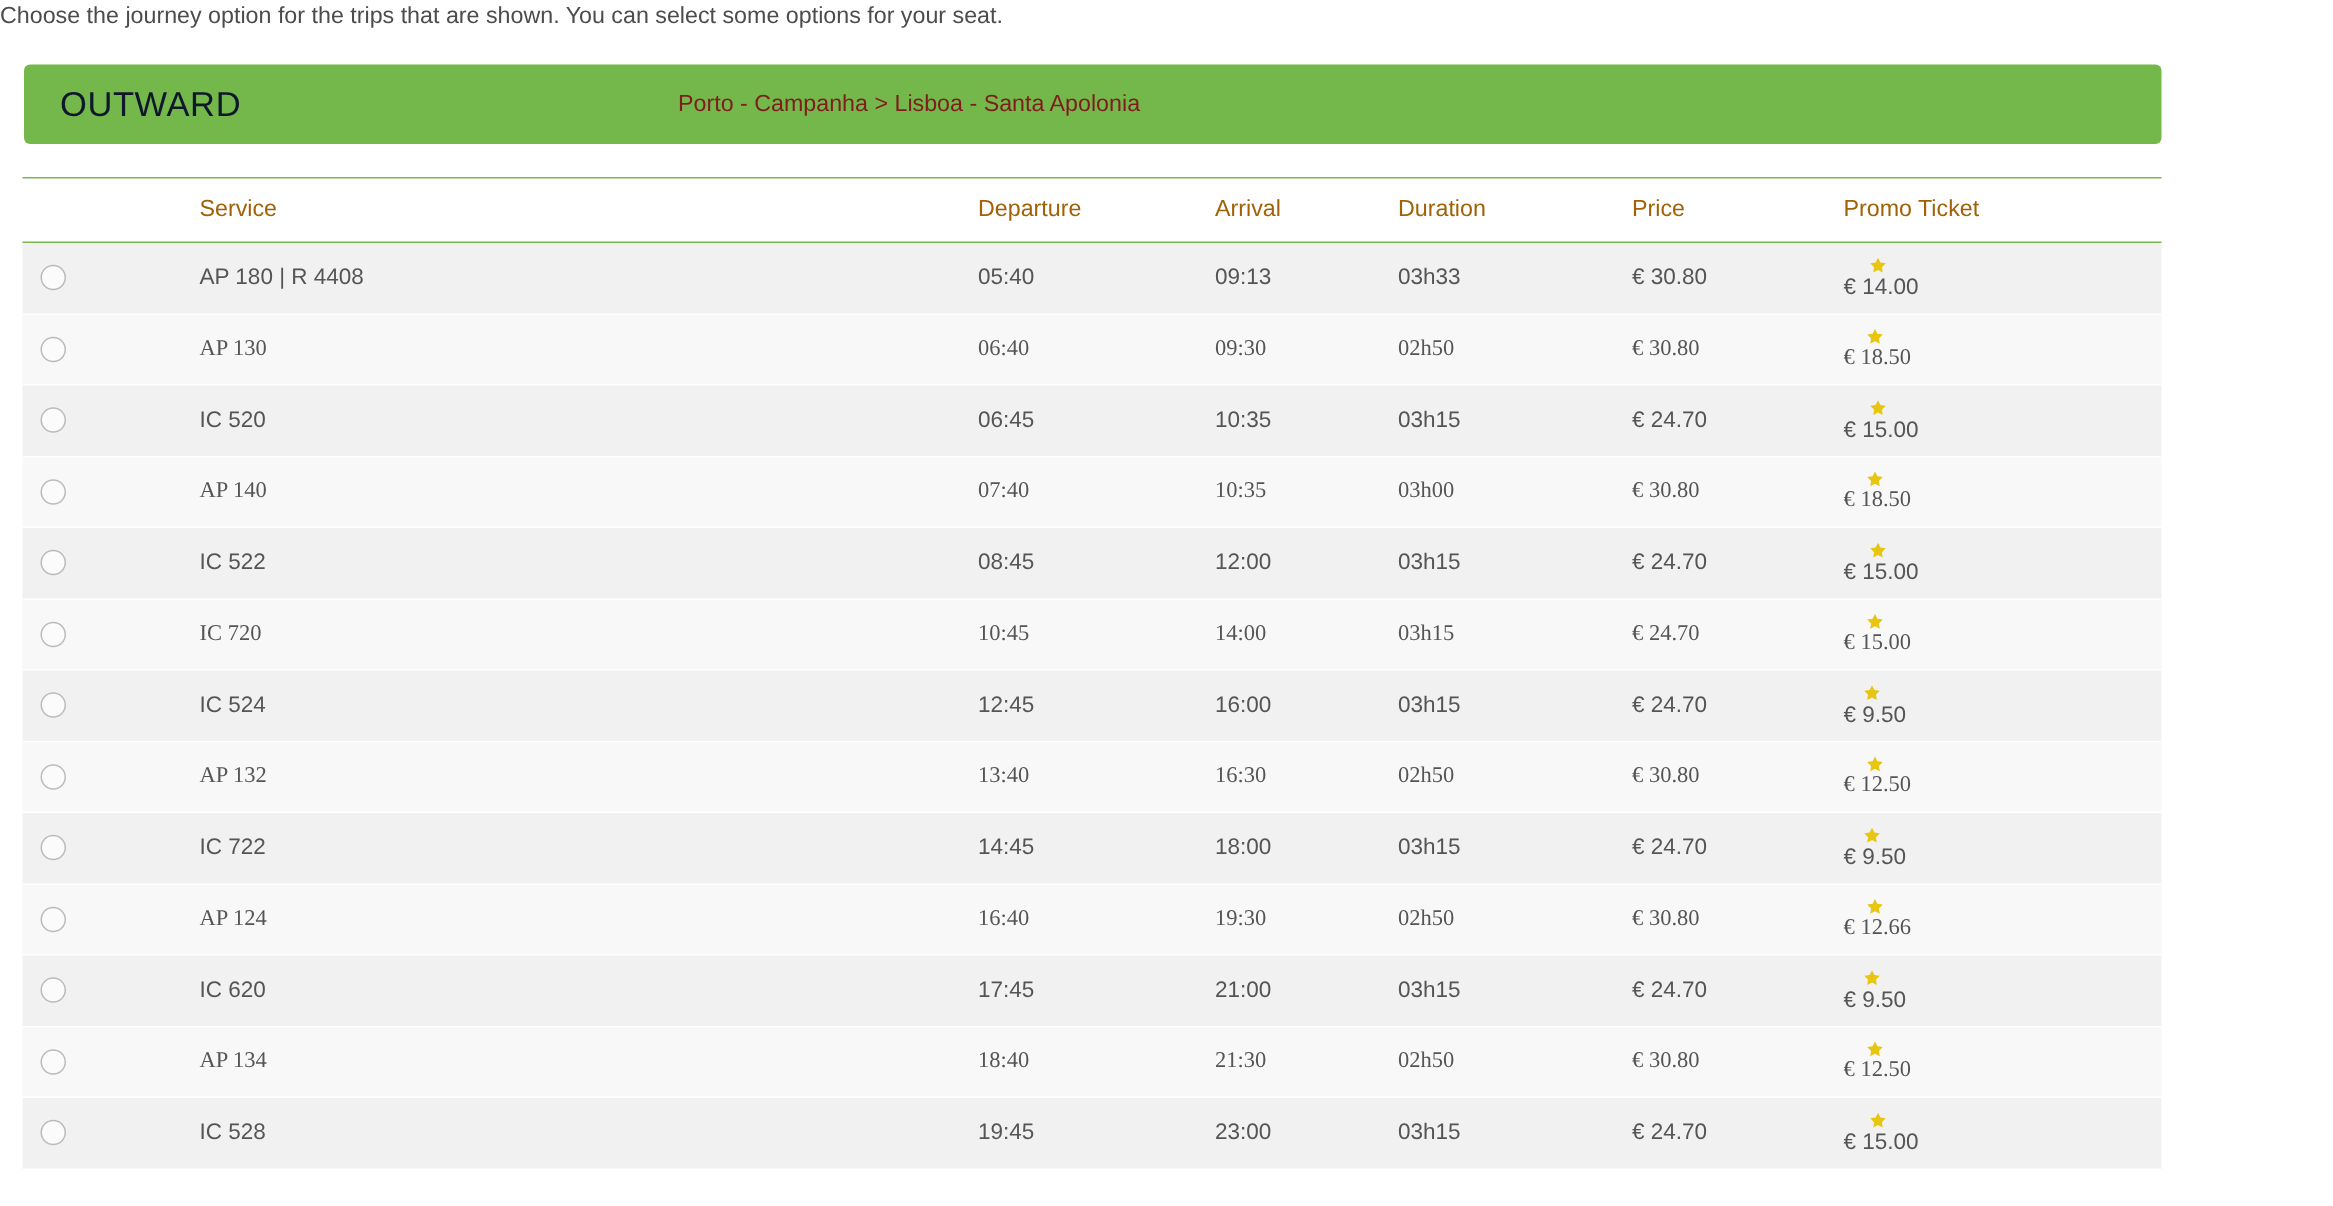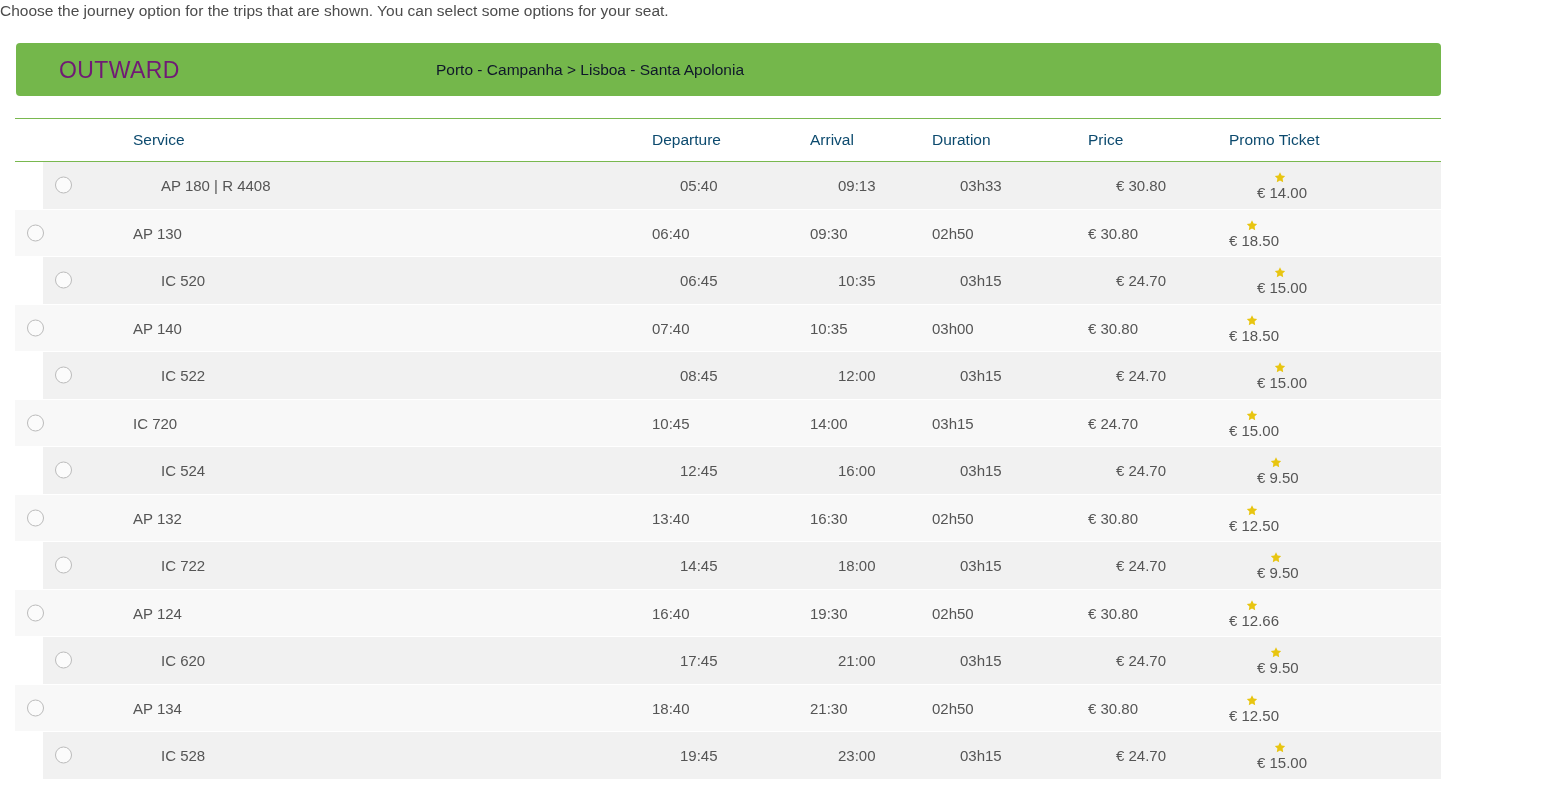--- a/index.html
+++ b/index.html
@@ -44,31 +44,30 @@
     border-radius: 4px;
     box-sizing: border-box;
   }
   .banner-title {
     position: absolute;
     left: 24px;
     top: 50%;
     transform: translateY(-50%);
     font-size: 23px;
     letter-spacing: 0.4px;
-    color: #701a75;
+    color: #0f172a;
     font-weight: normal;
-    margin-left: 19px;
   }
   .banner-route {
     position: absolute;
-    left: 420px;
+    left: 436px;
     top: 50%;
     transform: translateY(-50%);
     font-size: 15.5px;
-    color: #0f172a;
+    color: #7f1d1d;
     white-space: nowrap;
   }
 
   
   .table {
     position: absolute;
     left: 15px;
     top: 118px;
     width: 1426px;
   }
@@ -80,32 +79,32 @@
     border-bottom: 1px solid #79b84f;
     box-sizing: border-box;
   }
 
   .row {
     position: relative;
     height: 47.5px;
     box-sizing: border-box;
     border-bottom: 1px solid #ffffff;
   }
-  .row.odd  { background: #f1f1f1; margin-left: 28px; }
-  .row.even { background: #f8f8f8; }
+  .row.odd  { background: #f1f1f1; }
+  .row.even { background: #f8f8f8; font-family: Liberation Serif, serif; }
 
   .cell {
     position: absolute;
     top: 50%;
     transform: translateY(-50%);
     font-size: 15px;
     color: #555555;
     white-space: nowrap;
   }
-  .thead .cell { font-size: 15.5px; color: #0c4a6e; }
+  .thead .cell { font-size: 15.5px; color: #a16207; }
 
   .c-radio    { left: 12px; }
   .c-service  { left: 118px; }
   .c-dep      { left: 637px; }
   .c-arr      { left: 795px; }
   .c-dur      { left: 917px; }
   .c-price    { left: 1073px; }
   .c-promo    { left: 1214px; }
 
   

